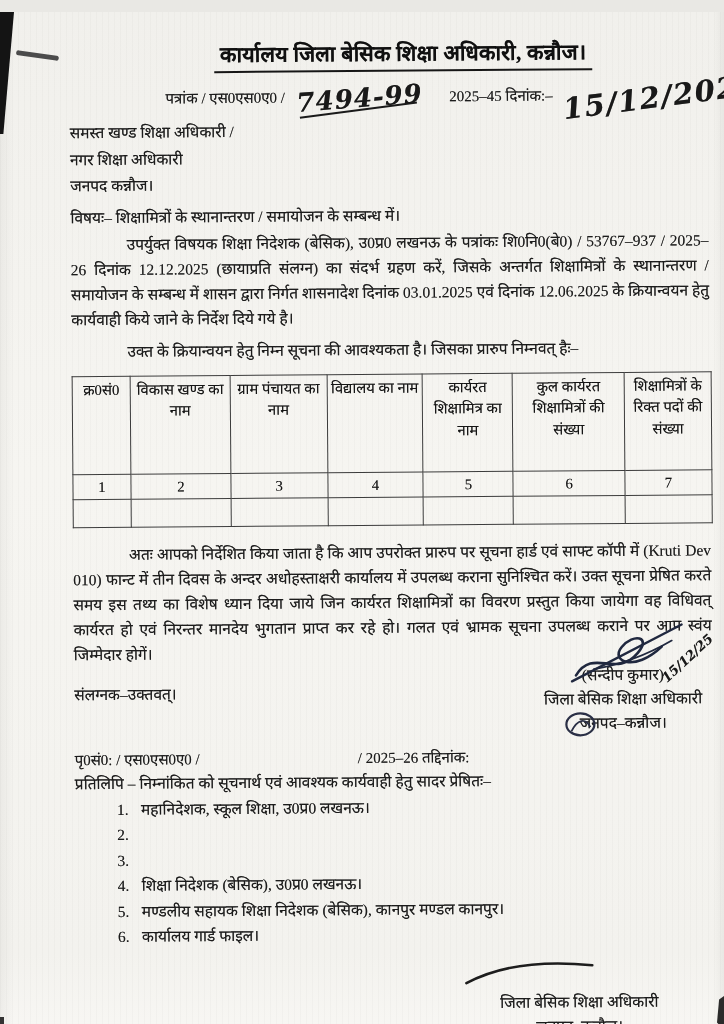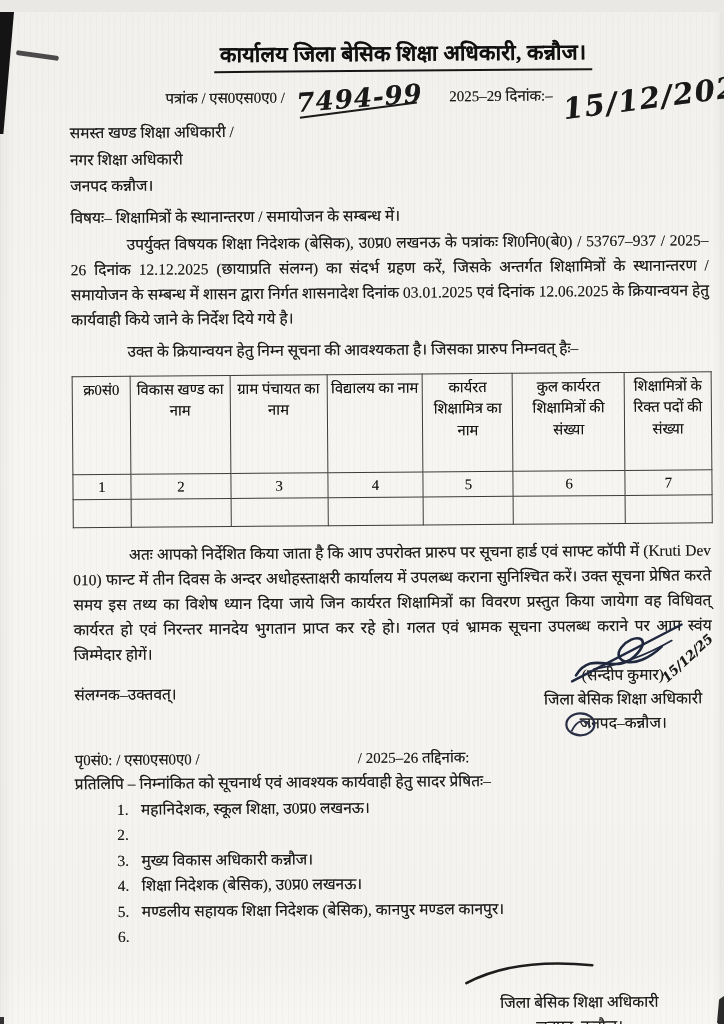--- a/index.html
+++ b/index.html
@@ -103,21 +103,21 @@
   <div class="bottom-band"></div>
 
   <div class="tilt">
     <div class="content">
 
       <div class="title-wrap">
         <span class="office-title">कार्यालय जिला बेसिक शिक्षा अधिकारी, कन्नौज।</span>
       </div>
 
       <div class="ref-line">
-        <span>पत्रांक / एस0एस0ए0 /</span><span class="hw hw-number">7494-99</span><span>2025–29 दिनांक:–</span><span class="hw hw-date">15/12/2025</span>
+        <span>पत्रांक / एस0एस0ए0 /</span><span class="hw hw-number">7494-99</span><span>2025–45 दिनांक:–</span><span class="hw hw-date">15/12/2025</span>
       </div>
 
       <div class="addr">
         <div>समस्त खण्ड शिक्षा अधिकारी /</div>
         <div>नगर शिक्षा अधिकारी</div>
         <div>जनपद कन्नौज।</div>
       </div>
 
       <div class="subject">विषयः– शिक्षामित्रों के स्थानान्तरण / समायोजन के सम्बन्ध में।</div>
 
@@ -198,32 +198,32 @@
       <div class="recips">
         <div class="ritem">
           <span class="rnum">1.</span>
           <span>महानिदेशक, स्कूल शिक्षा, उ0प्र0 लखनऊ।</span>
         </div>
         <div class="ritem">
           <span class="rnum">2.</span>
         </div>
         <div class="ritem">
           <span class="rnum">3.</span>
-          <span>मुख्य विकास अधिकारी कन्नौज।</span>
         </div>
         <div class="ritem">
           <span class="rnum">4.</span>
           <span>शिक्षा निदेशक (बेसिक), उ0प्र0 लखनऊ।</span>
         </div>
         <div class="ritem">
           <span class="rnum">5.</span>
           <span>मण्डलीय सहायक शिक्षा निदेशक (बेसिक), कानपुर मण्डल कानपुर।</span>
         </div>
         <div class="ritem">
           <span class="rnum">6.</span>
+          <span>कार्यालय गार्ड फाइल।</span>
         </div>
       </div>
 
       <div class="sig2">
         <svg class="swoosh" viewBox="0 0 140 30">
           <path d="M6,26 C40,8 85,4 132,9" fill="none" stroke="#1d1d1d" stroke-width="2.6" stroke-linecap="round"></path>
         </svg>
         <div>जिला बेसिक शिक्षा अधिकारी</div>
         <div>जनपद–कन्नौज।</div>
       </div>

